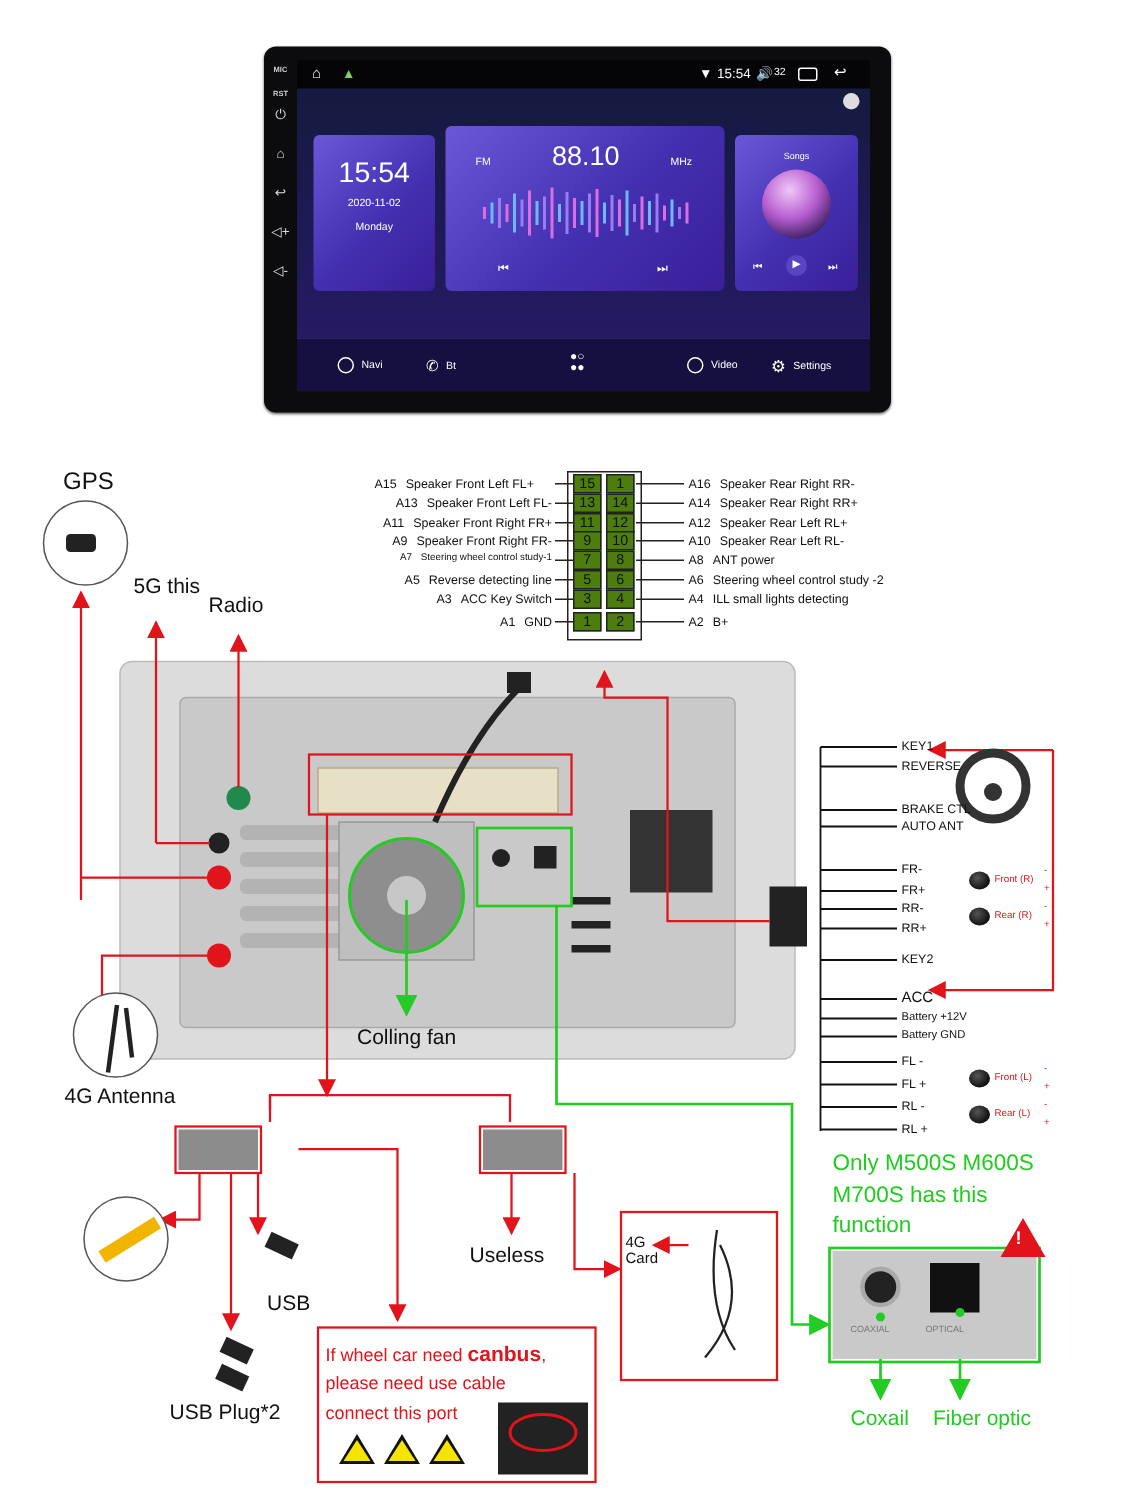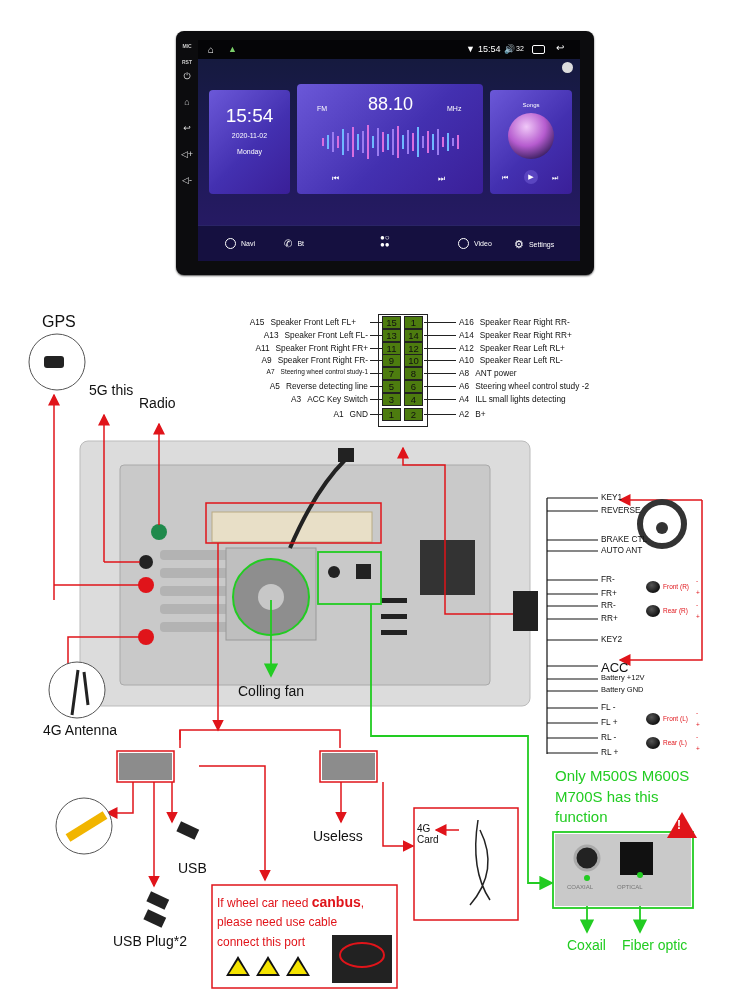--- a/index.html
+++ b/index.html
@@ -339,21 +339,21 @@
 <div id="harness-labels">
     <div class="wire-lbl" style="left: 601px; top: 492px;">KEY1</div>
     <div class="wire-lbl" style="left: 601px; top: 505px;">REVERSE</div>
     <div class="wire-lbl" style="left: 601px; top: 534px;">BRAKE CTL</div>
     <div class="wire-lbl" style="left: 601px; top: 545px;">AUTO ANT</div>
     <div class="wire-lbl" style="left: 601px; top: 574px;">FR-</div>
     <div class="wire-lbl" style="left: 601px; top: 588px;">FR+</div>
     <div class="wire-lbl" style="left: 601px; top: 600px;">RR-</div>
     <div class="wire-lbl" style="left: 601px; top: 613px;">RR+</div>
     <div class="wire-lbl" style="left: 601px; top: 634px;">KEY2</div>
-    <div class="wire-lbl" style="left: 601px; top: 660px; font-size: 13px;">ACC</div>
+    <div class="wire-lbl" style="left: 601px; top: 660px; font-size: 10px;">ACC</div>
     <div class="wire-lbl" style="left: 601px; top: 673px; font-size: 7.5px;">Battery +12V</div>
     <div class="wire-lbl" style="left: 601px; top: 685px; font-size: 7.5px;">Battery GND</div>
     <div class="wire-lbl" style="left: 601px; top: 702px;">FL -</div>
     <div class="wire-lbl" style="left: 601px; top: 717px;">FL +</div>
     <div class="wire-lbl" style="left: 601px; top: 732px;">RL -</div>
     <div class="wire-lbl" style="left: 601px; top: 747px;">RL +</div>
   </div>
 <div id="speaker-icons">
     <div class="speaker" style="left: 646px; top: 581px;"></div>
     <div class="spk-lbl" style="left: 663px; top: 583px;">Front (R)</div>

